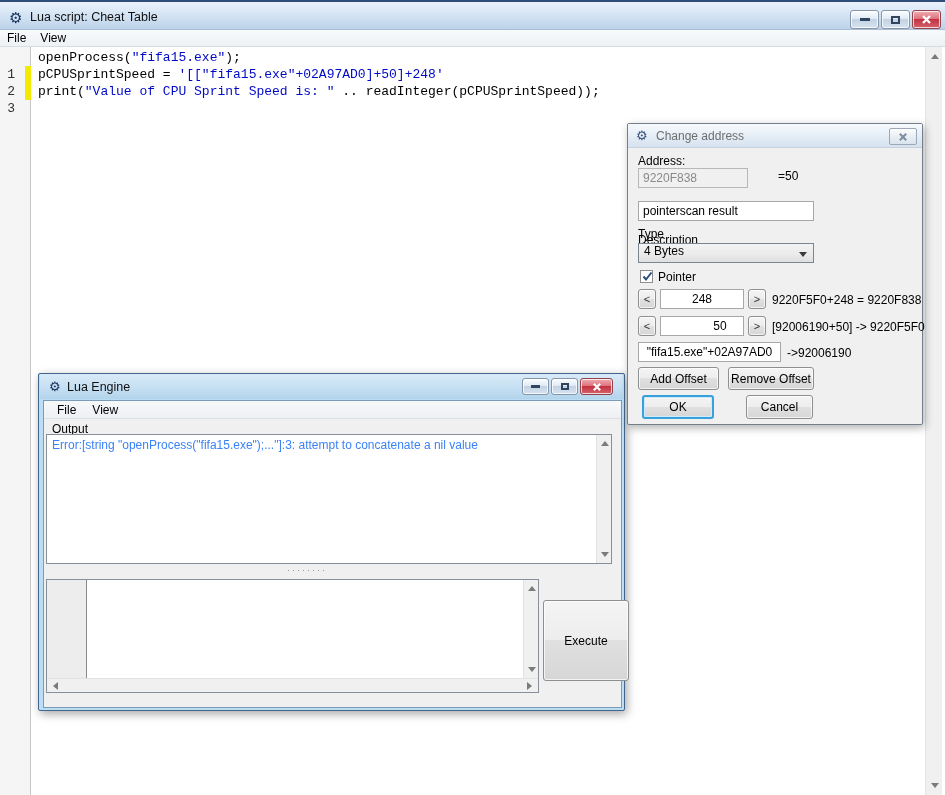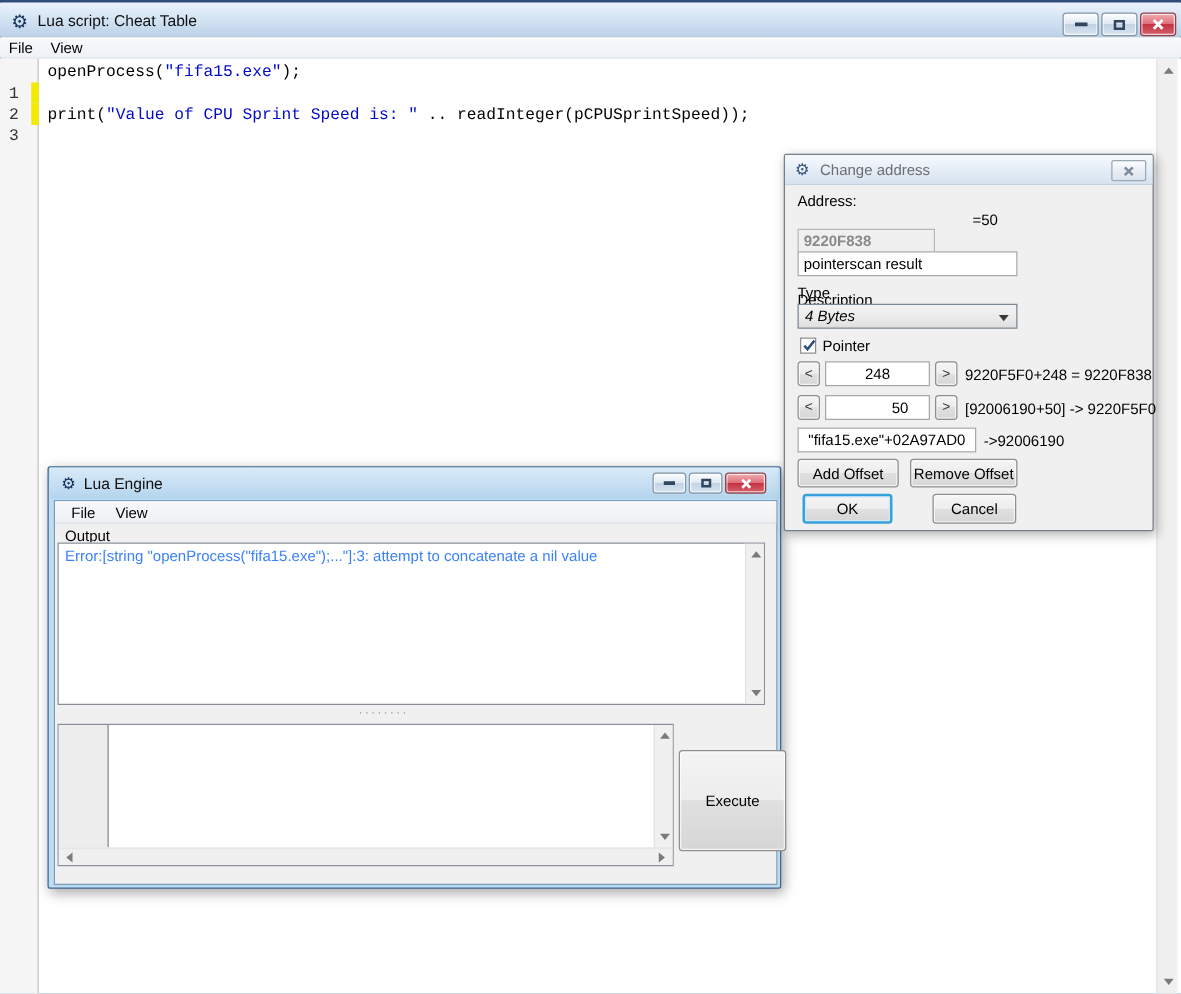--- a/index.html
+++ b/index.html
@@ -84,21 +84,21 @@
     display:flex; align-items:center; justify-content:center; }
 
   .label12 { position:absolute; font-size:12px; color:#000; white-space:nowrap; }
   .field { position:absolute; height:20px; border:1px solid #a8a8a8; background:#fff;
     font-family:"Liberation Sans", sans-serif; font-size:12px; color:#000; padding:0 4px; }
   .field.center { text-align:center; }
   .field.disabled { background:#f0f0f0; color:#8a8a8a; border-color:#b8b8b8; }
 
   .combo { position:absolute; height:20px; border:1px solid #7b8693;
     background:linear-gradient(180deg,#f3f3f3,#ebebeb 55%,#dfdfdf); font-size:12px;
-    display:flex; align-items:center; padding-left:5px;font-style:italic; }
+    display:flex; padding-left:5px; }
   .combo-arrow { position:absolute; right:6px; top:8px; width:0; height:0;
     border-left:4px solid transparent; border-right:4px solid transparent; border-top:5px solid #3a3a3a; }
 
   .checkbox { position:absolute; width:13px; height:13px; background:#fff; border:1px solid #8e8e8e; }
   .checkbox svg { position:absolute; left:0px; top:-1px; }
 
   .spin-btn { font-size:11px; color:#333; }
 
   textarea.script-input { position:absolute; resize:none; border:none; outline:none;
     font-family:"Liberation Mono", monospace; font-size:12px; background:#fff; }
@@ -132,20 +132,21 @@
   <div class="editor">
     <div class="gutter"></div>
 
     <div class="code-line" style="top:2px;">
       <span class="line-num">1</span>
       <span class="code-text"><span class="c-code">openProcess(</span><span class="c-str">"fifa15.exe"</span><span class="c-code">);</span></span>
     </div>
     <div class="code-line" style="top:19px;">
       <span class="line-num">2</span>
       <span class="mod-marker"></span>
+      <span class="code-text"><span class="c-code">pCPUSprintSpeed = </span><span class="c-str">'[["fifa15.exe"+02A97AD0]+50]+248'</span></span>
     </div>
     <div class="code-line" style="top:36px;">
       <span class="line-num">3</span>
       <span class="mod-marker"></span>
       <span class="code-text"><span class="c-code">print(</span><span class="c-str">"Value of CPU Sprint Speed is: "</span><span class="c-code"> .. readInteger(pCPUSprintSpeed));</span></span>
     </div>
 
     <div class="sb-track" style="left:925px; top:0; width:17px; height:748px; border-left:1px solid #e4e4e4;">
       <div class="sb-btn" style="left:0; top:2px; width:17px; height:15px;">
           <span class="arr-up"></span>
@@ -225,21 +226,21 @@
       <span class="app-icon">⚙</span>
       <span class="dlg-title-text">Change address</span>
       <div class="dlg-close">
         <svg width="10" height="10" viewBox="0 0 11 11">
             <path d="M2 2 L9 9 M9 2 L2 9" stroke="#7e8c9c" stroke-width="2.2"></path>
           </svg>
       </div>
     </div>
 
     <span class="label12" style="left:10px; top:30px;">Address:</span>
-    <input class="field disabled" style="left: 10px; top: 59px; width: 110px; font-weight: bold;" disabled="" value="9220F838">
+    <input class="field disabled" style="left: 10px; top: 44px; width: 110px;" disabled="" value="9220F838">
     <span class="label12" style="left:126px; top:45px;margin-left:24px;">=50</span>
 
     <span class="label12" style="left:10px; top:64px;margin-top:45px;">Description</span>
     <input class="field" style="left: 10px; top: 77px; width: 176px;" value="pointerscan result">
 
     <span class="label12" style="left:10px; top:103px;">Type</span>
     <div class="combo" style="left:10px; top:119px; width:176px;">
       <span>4 Bytes</span>
       <span class="combo-arrow"></span>
     </div>

